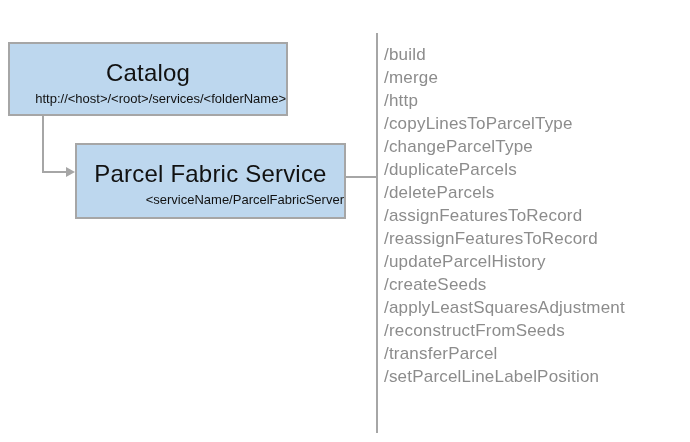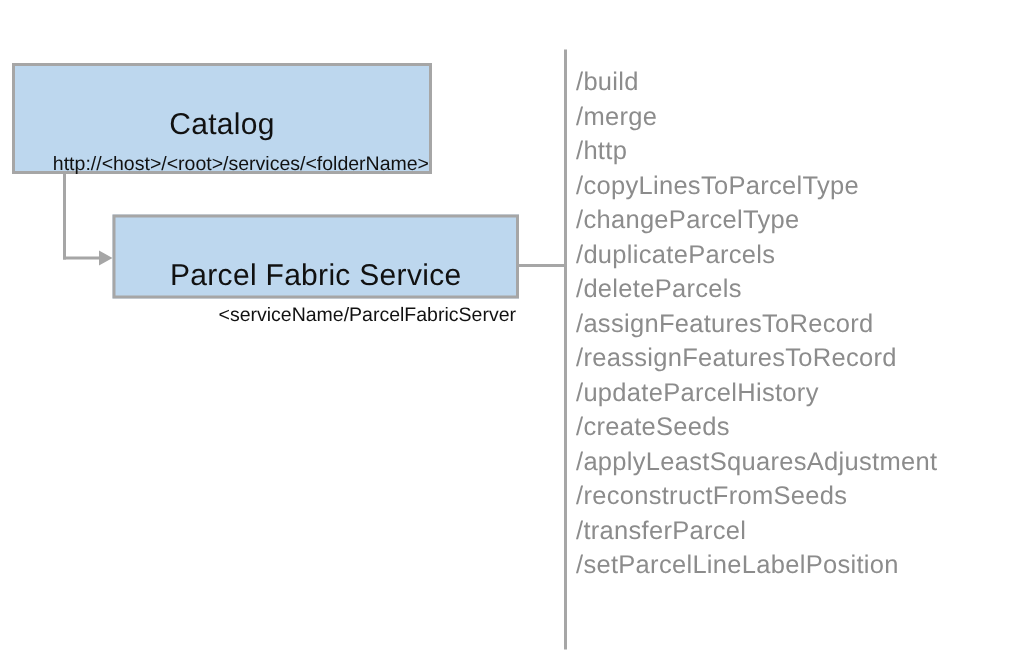--- a/index.html
+++ b/index.html
@@ -28,26 +28,26 @@
   .catalog-box {
     left: 8px;
     top: 42px;
     width: 280px;
     height: 74px;
   }
   .service-box {
     left: 75px;
     top: 143px;
     width: 271px;
-    height: 56px;
+    height: 76px;
   }
   .node-title {
-    font-size: 20px;
+    font-size: 24px;
     line-height: 28px;
-    padding-top: 25px;
+    padding-top: 15px;
     letter-spacing: 0.2px;
   }
   .node-subtitle {
     font-size: 13px;
     line-height: 16px;
     padding-top: 4px;
     white-space: nowrap;
     text-align: right;
   }
 

